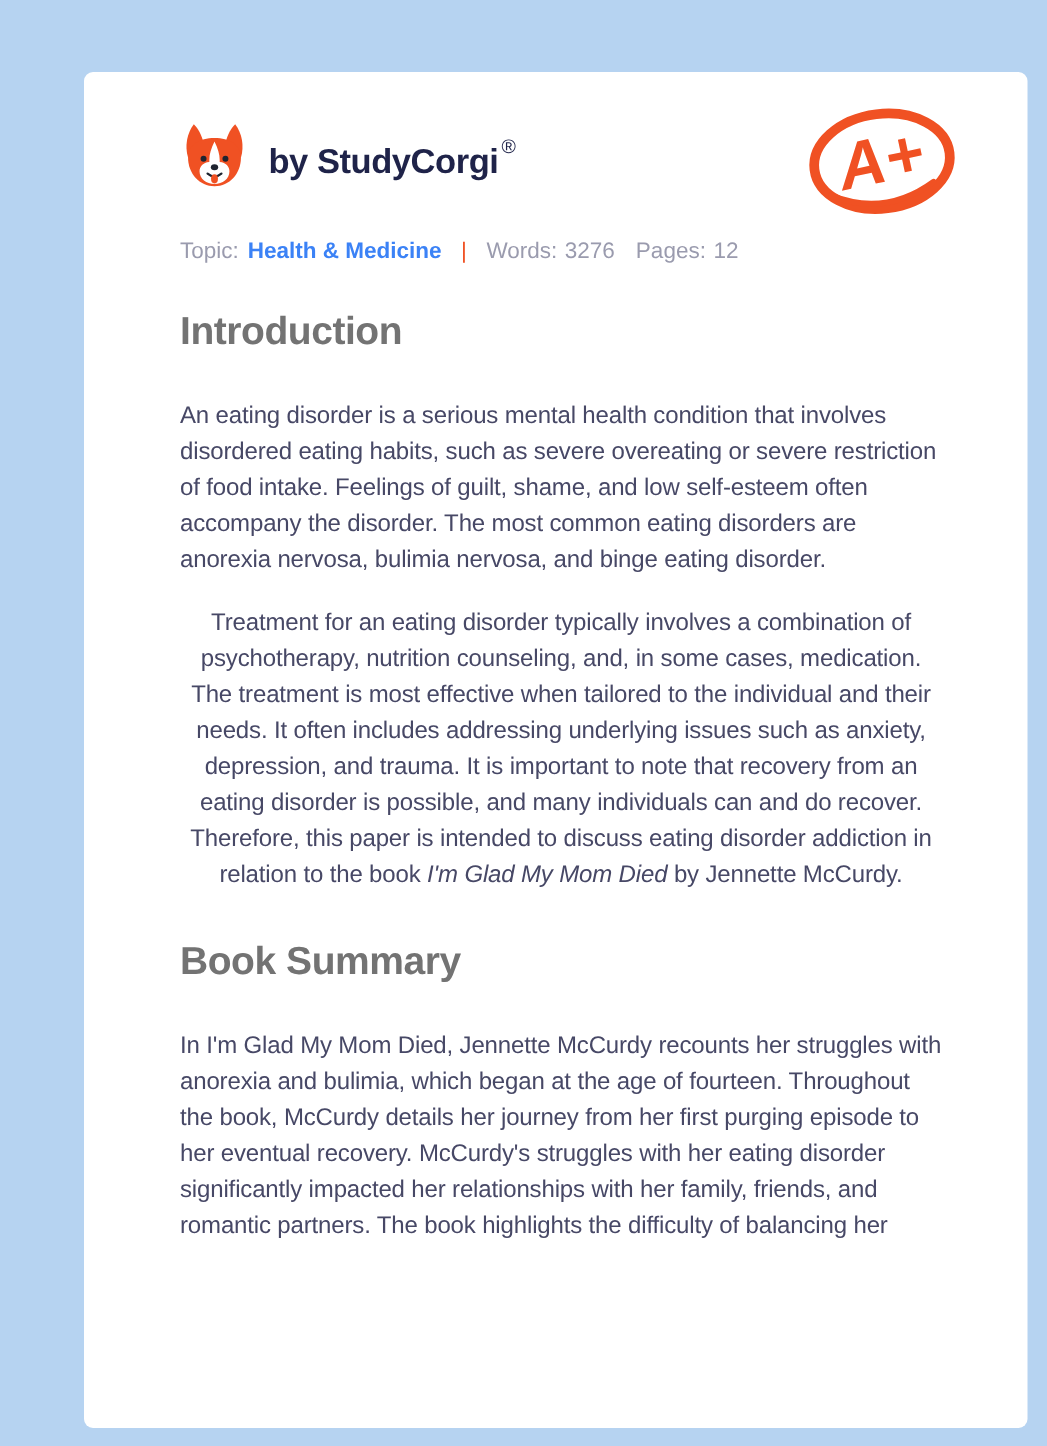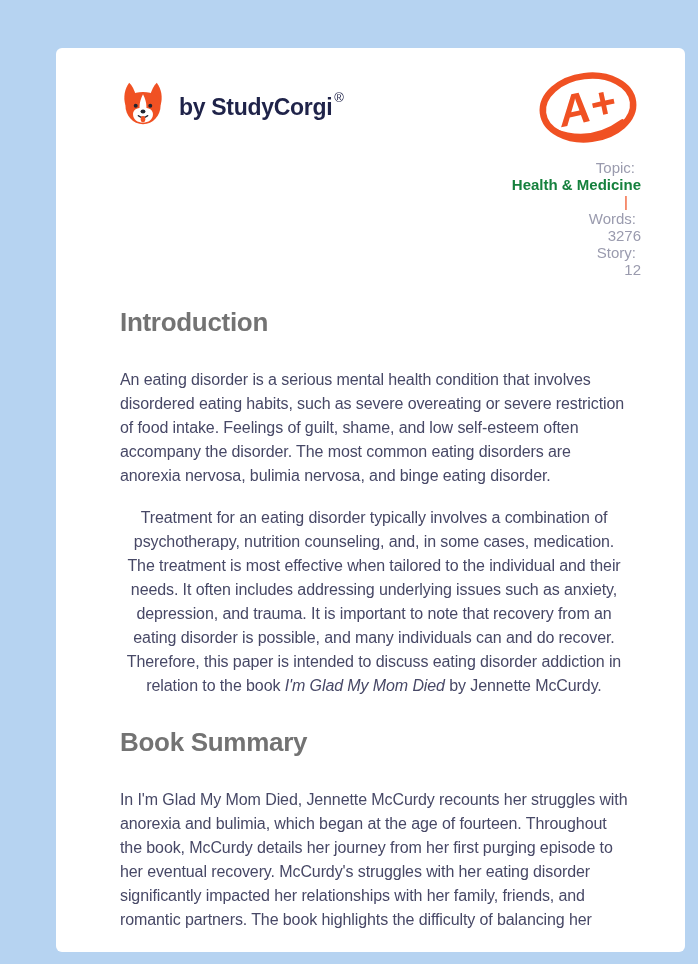--- a/index.html
+++ b/index.html
@@ -59,27 +59,26 @@
     font-weight: bold;
     letter-spacing: -0.6px;
     color: #2e2e58;
     white-space: pre-line;
   }
   .doc-meta {
     margin-top: 12px;
     font-size: 15px;
     color: #9a9bae;
     display: flex;
-    align-items: flex-end;
+    align-items: center;
     white-space: nowrap;
-    flex-direction: column;
   }
   .meta-topic-label { margin-right: 6px; }
   .meta-topic-link {
-    color: #15803d;
+    color: #3b82f6;
     font-weight: bold;
     text-decoration: none;
     cursor: pointer;
   }
   .meta-separator { color: #f05123; margin: 0 13px; }
   .meta-words-label, .meta-pages-label { margin-right: 5px; }
   .meta-pages-label { margin-left: 14px; }
   
   .section-heading {
     margin-top: 28px;
@@ -135,21 +134,21 @@
     </span>
   </header>
 
 
   <div class="doc-meta">
     <span class="meta-topic-label">Topic:</span>
     <a class="meta-topic-link">Health &amp; Medicine</a>
     <span class="meta-separator">|</span>
     <span class="meta-words-label">Words:</span>
     <span class="meta-words-value">3276</span>
-    <span class="meta-pages-label">Story:</span>
+    <span class="meta-pages-label">Pages:</span>
     <span class="meta-pages-value">12</span>
   </div>
 
   <section>
     <h2 class="section-heading">Introduction</h2>
     <p class="body-par">An eating disorder is a serious mental health condition that involves disordered eating habits, such as severe overeating or severe restriction of food intake. Feelings of guilt, shame, and low self-esteem often accompany the disorder. The most common eating disorders are anorexia nervosa, bulimia nervosa, and binge eating disorder.</p>
     <p class="body-par"><span>Treatment for an eating disorder typically involves a combination of psychotherapy, nutrition counseling, and, in some cases, medication. The treatment is most effective when tailored to the individual and their needs. It often includes addressing underlying issues such as anxiety, depression, and trauma. It is important to note that recovery from an eating disorder is possible, and many individuals can and do recover. Therefore, this paper is intended to discuss eating disorder addiction in relation to the book </span><span class="book-title-italic">I'm Glad My Mom Died</span><span> by Jennette McCurdy.</span></p>
   </section>
 
   <section>

